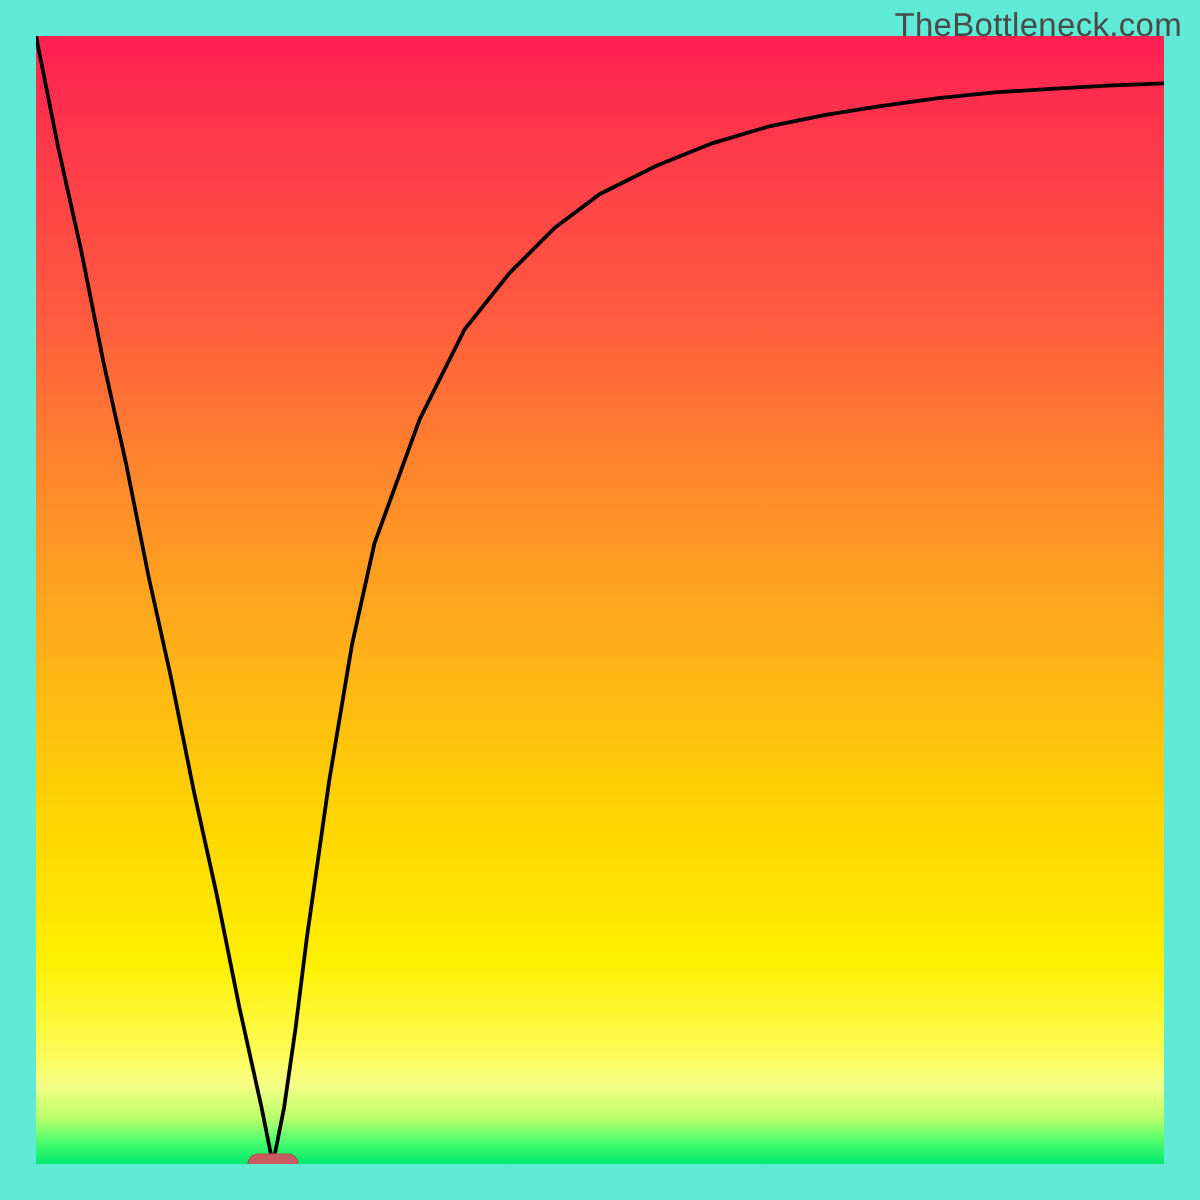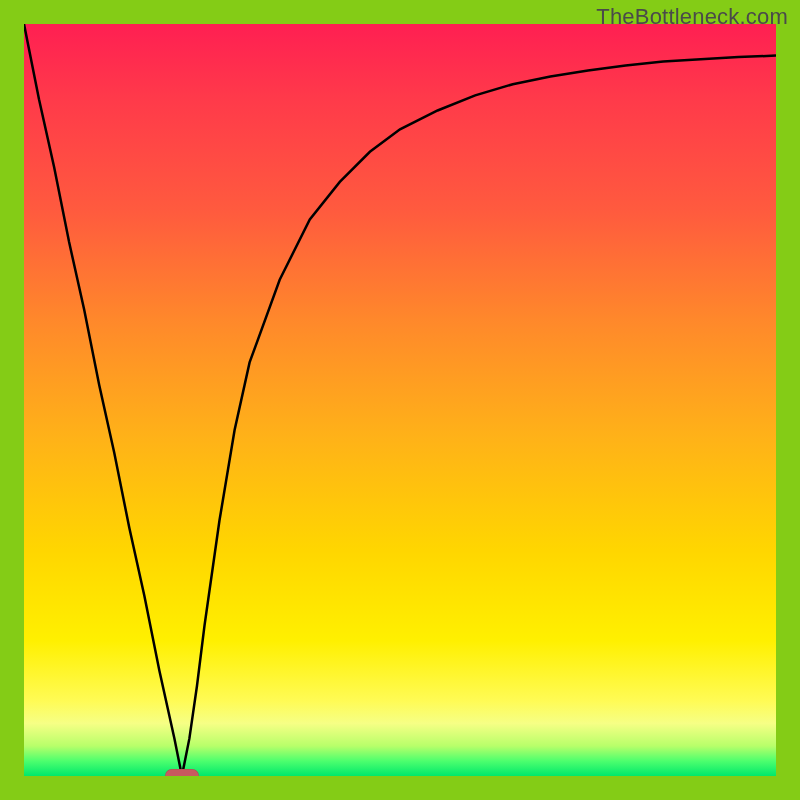--- a/index.html
+++ b/index.html
@@ -7,21 +7,21 @@
     padding: 0;
     width: 800px;
     height: 800px;
     background: #000;
     font-family: Arial, Helvetica, sans-serif;
   }
   .frame {
     position: relative;
     width: 800px;
     height: 800px;
-    background: #84cc16;
+    background: #5eead4;
   }
   .watermark {
     position: absolute;
     top: 4px;
     right: 12px;
     color: #4a4a4a;
     font-size: 22px;
     font-weight: 500;
     letter-spacing: 0.2px;
     z-index: 10;

